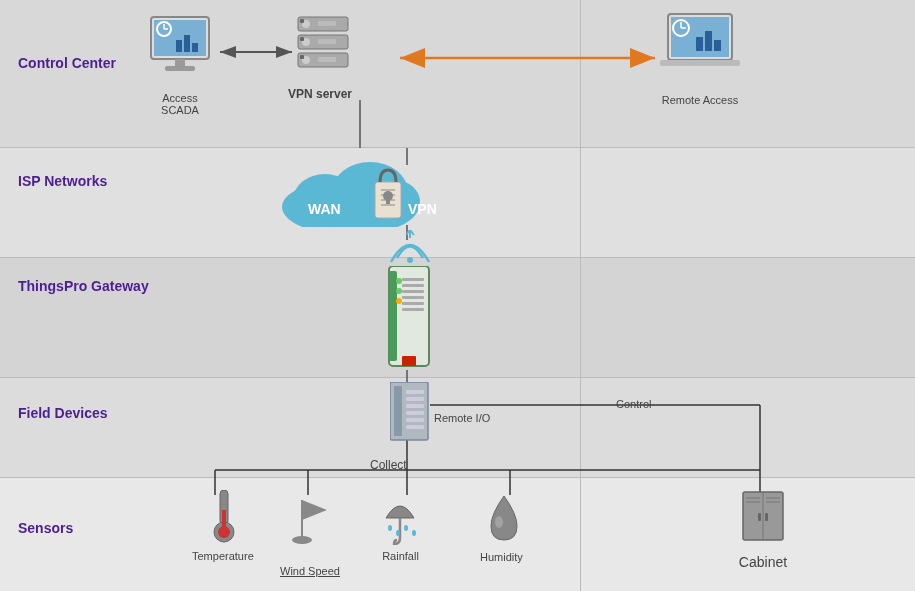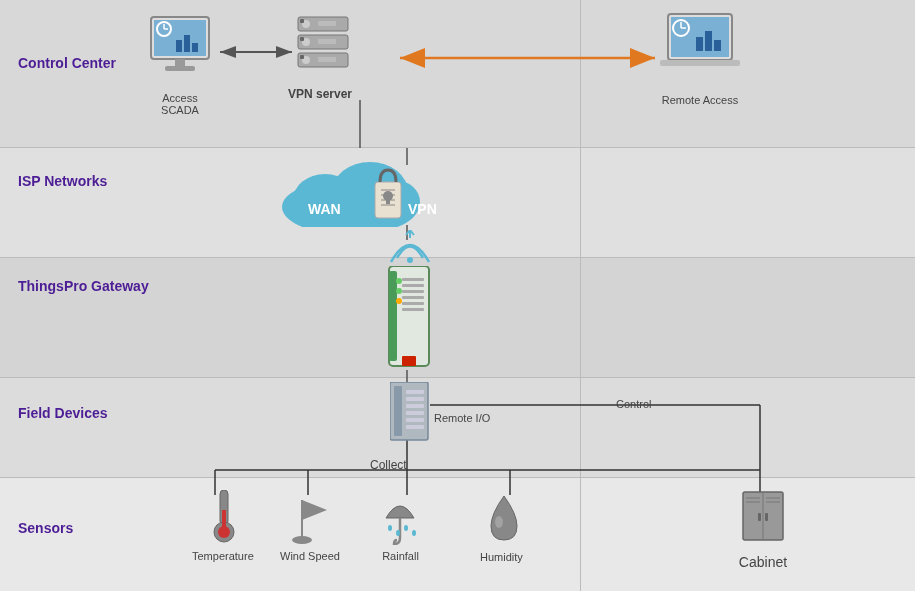--- a/index.html
+++ b/index.html
@@ -298,21 +298,21 @@
 
 <div style="position:absolute; top:495px; left:280px; text-align:center;">
   <svg width="45" height="50">
 
     <line x1="15" y1="5" x2="15" y2="45" stroke="#888" stroke-width="2"></line>
 
     <path d="M15,5 L40,15 L15,25 Z" fill="#888"></path>
 
     <ellipse cx="15" cy="45" rx="10" ry="4" fill="#888"></ellipse>
   </svg>
-  <div style="font-size:11px; color:#444; margin-top:2px;">Wind Speed</div>
+  <div style="font-size:11px; color:#444; margin-top:17px;text-decoration:underline;">Wind Speed</div>
 </div>
 
 <div style="position:absolute; top:490px; left:378px; text-align:center;">
   <svg width="45" height="55">
 
     <path d="M8,28 Q22,4 36,28 Z" fill="#888" stroke="#666" stroke-width="1"></path>
     <line x1="22" y1="28" x2="22" y2="48" stroke="#888" stroke-width="2.5"></line>
     <path d="M22,48 Q22,54 16,54 Q16,50 19,50" fill="none" stroke="#888" stroke-width="2.5"></path>
 
     <ellipse cx="12" cy="38" rx="2" ry="3" fill="#5bb8d4"></ellipse>

